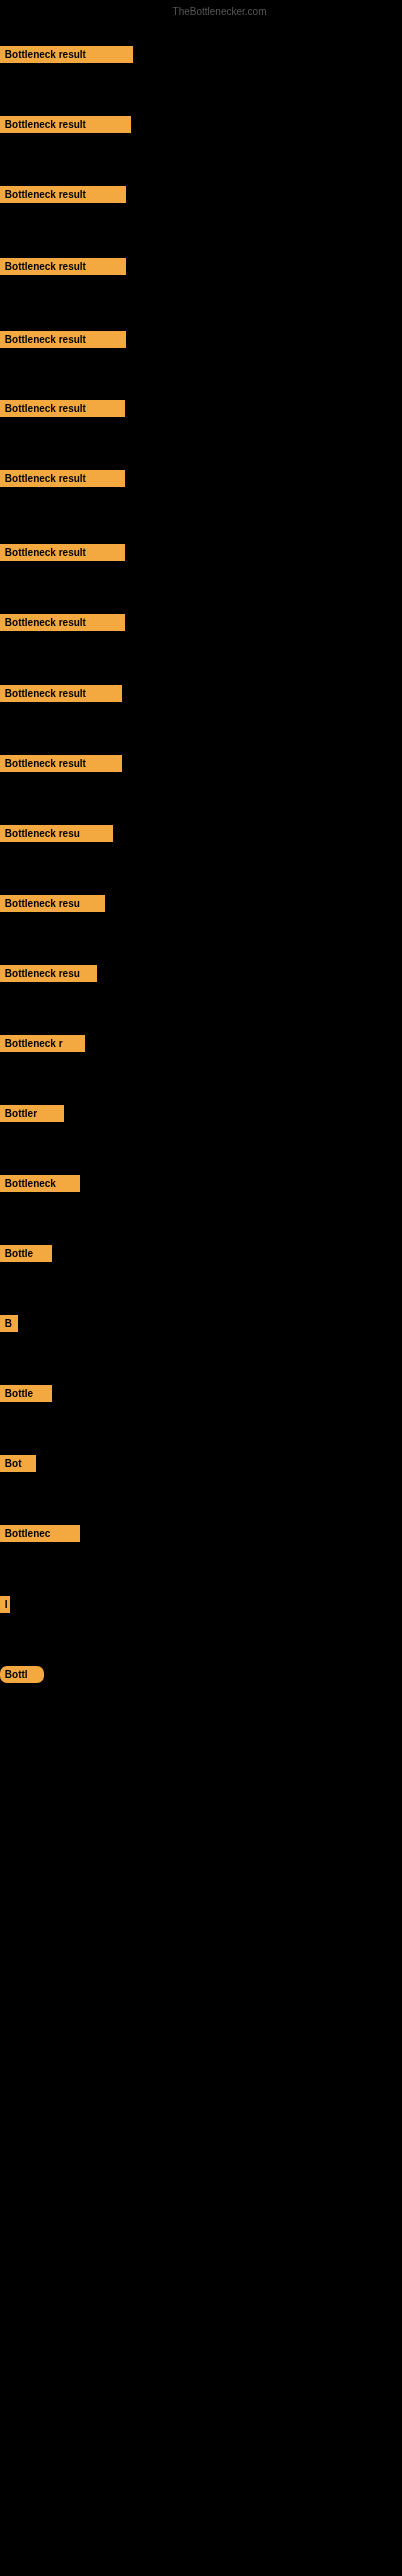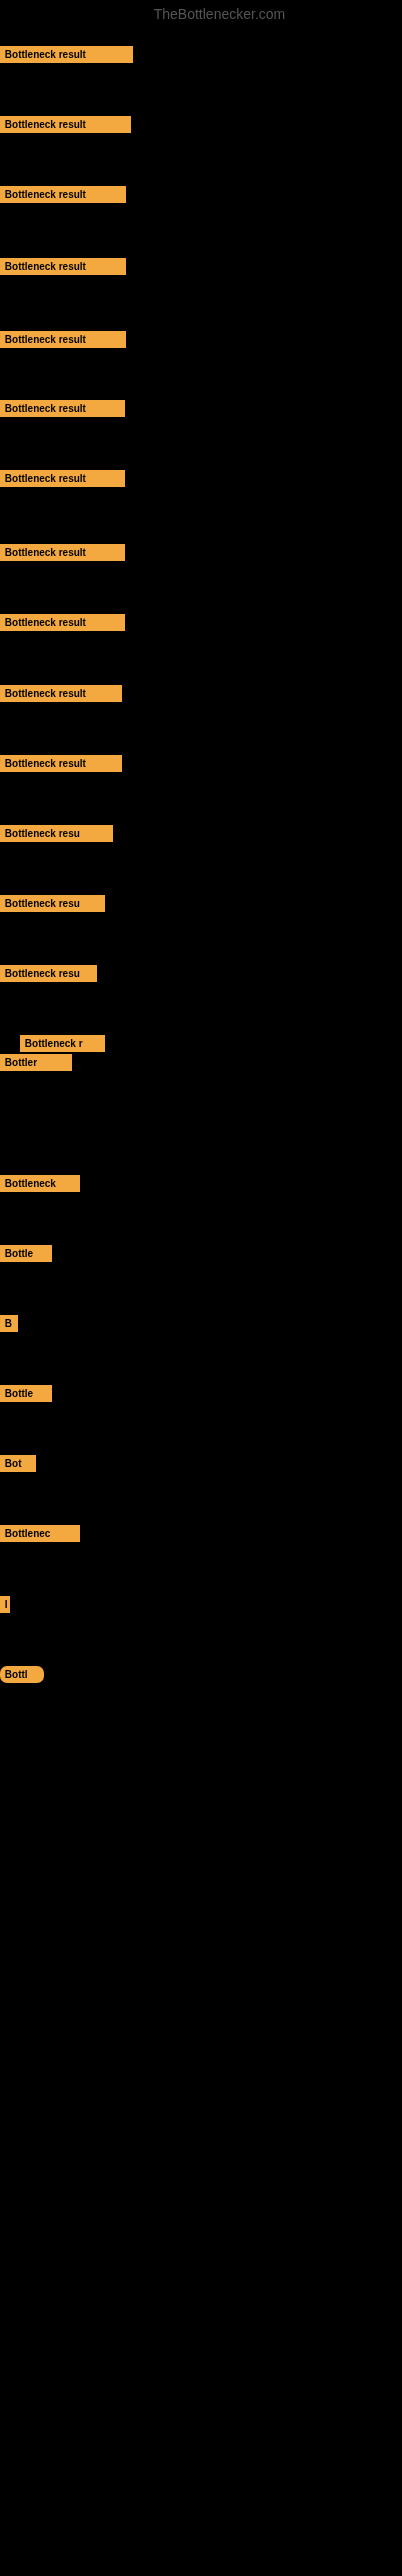--- a/index.html
+++ b/index.html
@@ -14,21 +14,21 @@
       font-family: Arial, sans-serif;
       position: relative;
     }
     .site-title {
       position: absolute;
       top: 6.4px;
       left: 0;
       right: 0;
       text-align: center;
       color: #555555;
-      font-size: 14px;
+      font-size: 10px;
       margin-left: 36px;
     }
     .bottleneck-badge {
       position: absolute;
       left: 0;
       background-color: #f4a940;
       color: #000000;
       font-size: 10px;
       font-weight: bold;
       padding: 3.2px 4.8px;
@@ -50,22 +50,22 @@
     <div class="bottleneck-badge" style="top: 331px; width: 126px;">Bottleneck result</div>
     <div class="bottleneck-badge" style="top: 400px; width: 125px;">Bottleneck result</div>
     <div class="bottleneck-badge" style="top: 470px; width: 125px;">Bottleneck result</div>
     <div class="bottleneck-badge" style="top: 544px; width: 125px;">Bottleneck result</div>
     <div class="bottleneck-badge" style="top: 614px; width: 125px;">Bottleneck result</div>
     <div class="bottleneck-badge" style="top: 685px; width: 122px;">Bottleneck result</div>
     <div class="bottleneck-badge" style="top: 755px; width: 122px;">Bottleneck result</div>
     <div class="bottleneck-badge" style="top: 825px; width: 113px;">Bottleneck resu</div>
     <div class="bottleneck-badge" style="top: 895px; width: 105px;">Bottleneck resu</div>
     <div class="bottleneck-badge" style="top: 965px; width: 97px;">Bottleneck resu</div>
-    <div class="bottleneck-badge" style="top: 1035px; width: 85px; margin-left: 20px;">Bottleneck r</div>
-    <div class="bottleneck-badge" style="top: 1054px; width: 72px;">Bottler</div>
+    <div class="bottleneck-badge" style="top: 1035px; width: 85px;">Bottleneck r</div>
+    <div class="bottleneck-badge" style="top: 1105px; width: 64px;">Bottler</div>
     <div class="bottleneck-badge" style="top: 1175px; width: 80px;">Bottleneck</div>
     <div class="bottleneck-badge" style="top: 1245px; width: 52px;">Bottle</div>
     <div class="bottleneck-badge" style="top: 1315px; width: 17.7px;">B</div>
     <div class="bottleneck-badge" style="top: 1385px; width: 52px;">Bottle</div>
     <div class="bottleneck-badge" style="top: 1455px; width: 36px;">Bot</div>
     <div class="bottleneck-badge" style="top: 1525px; width: 80px;">Bottlenec</div>
     <div class="bottleneck-badge" style="top: 1596px; width: 9.7px;">I</div>
     <div class="bottleneck-badge" style="top: 1666px; width: 44px; border-radius: 7px;">Bottl</div>
   </div>
 

